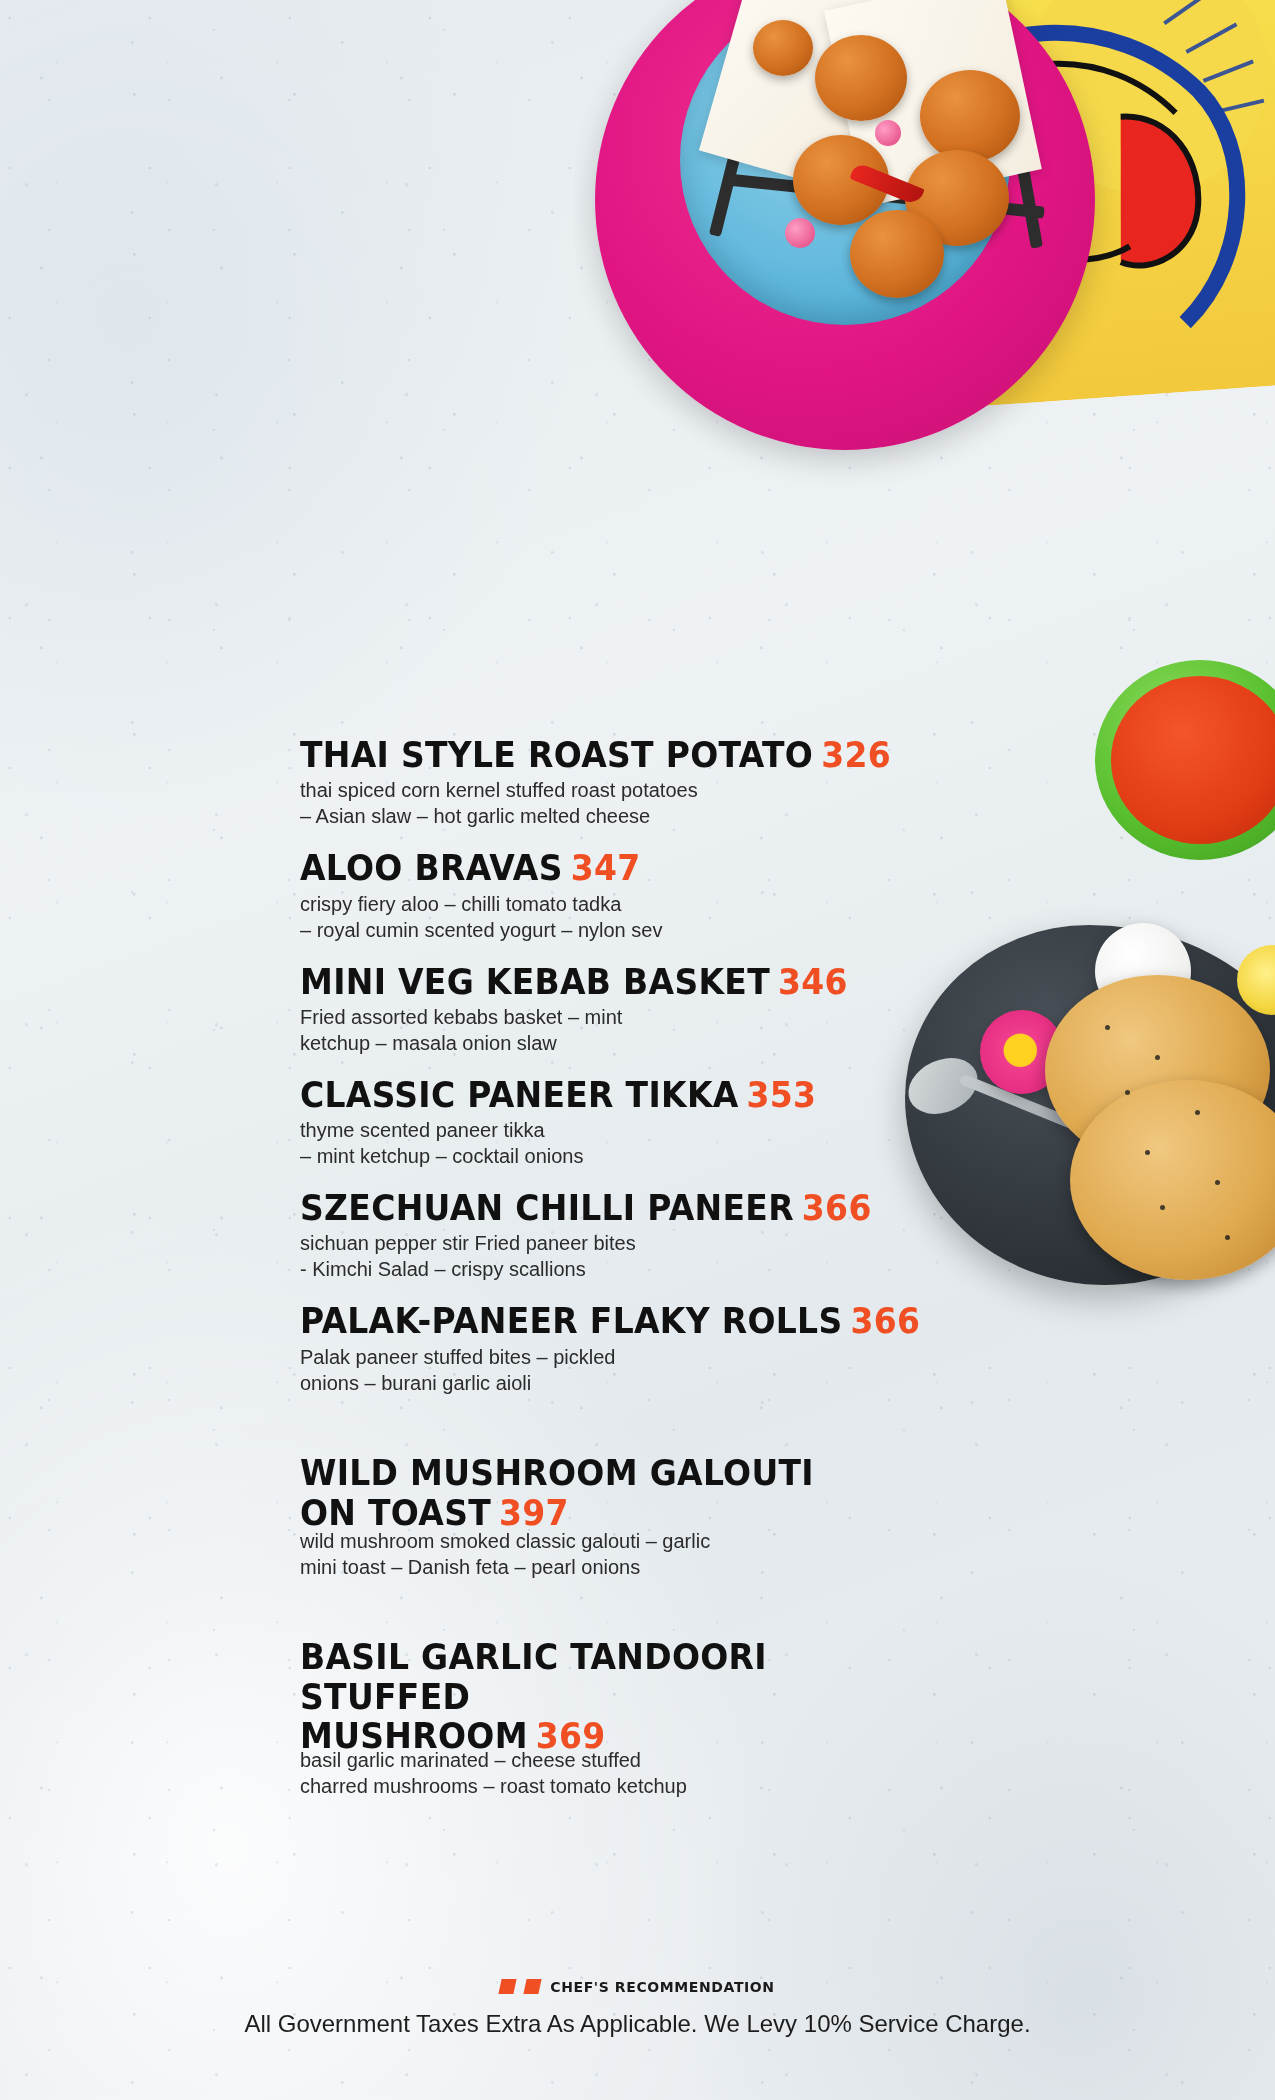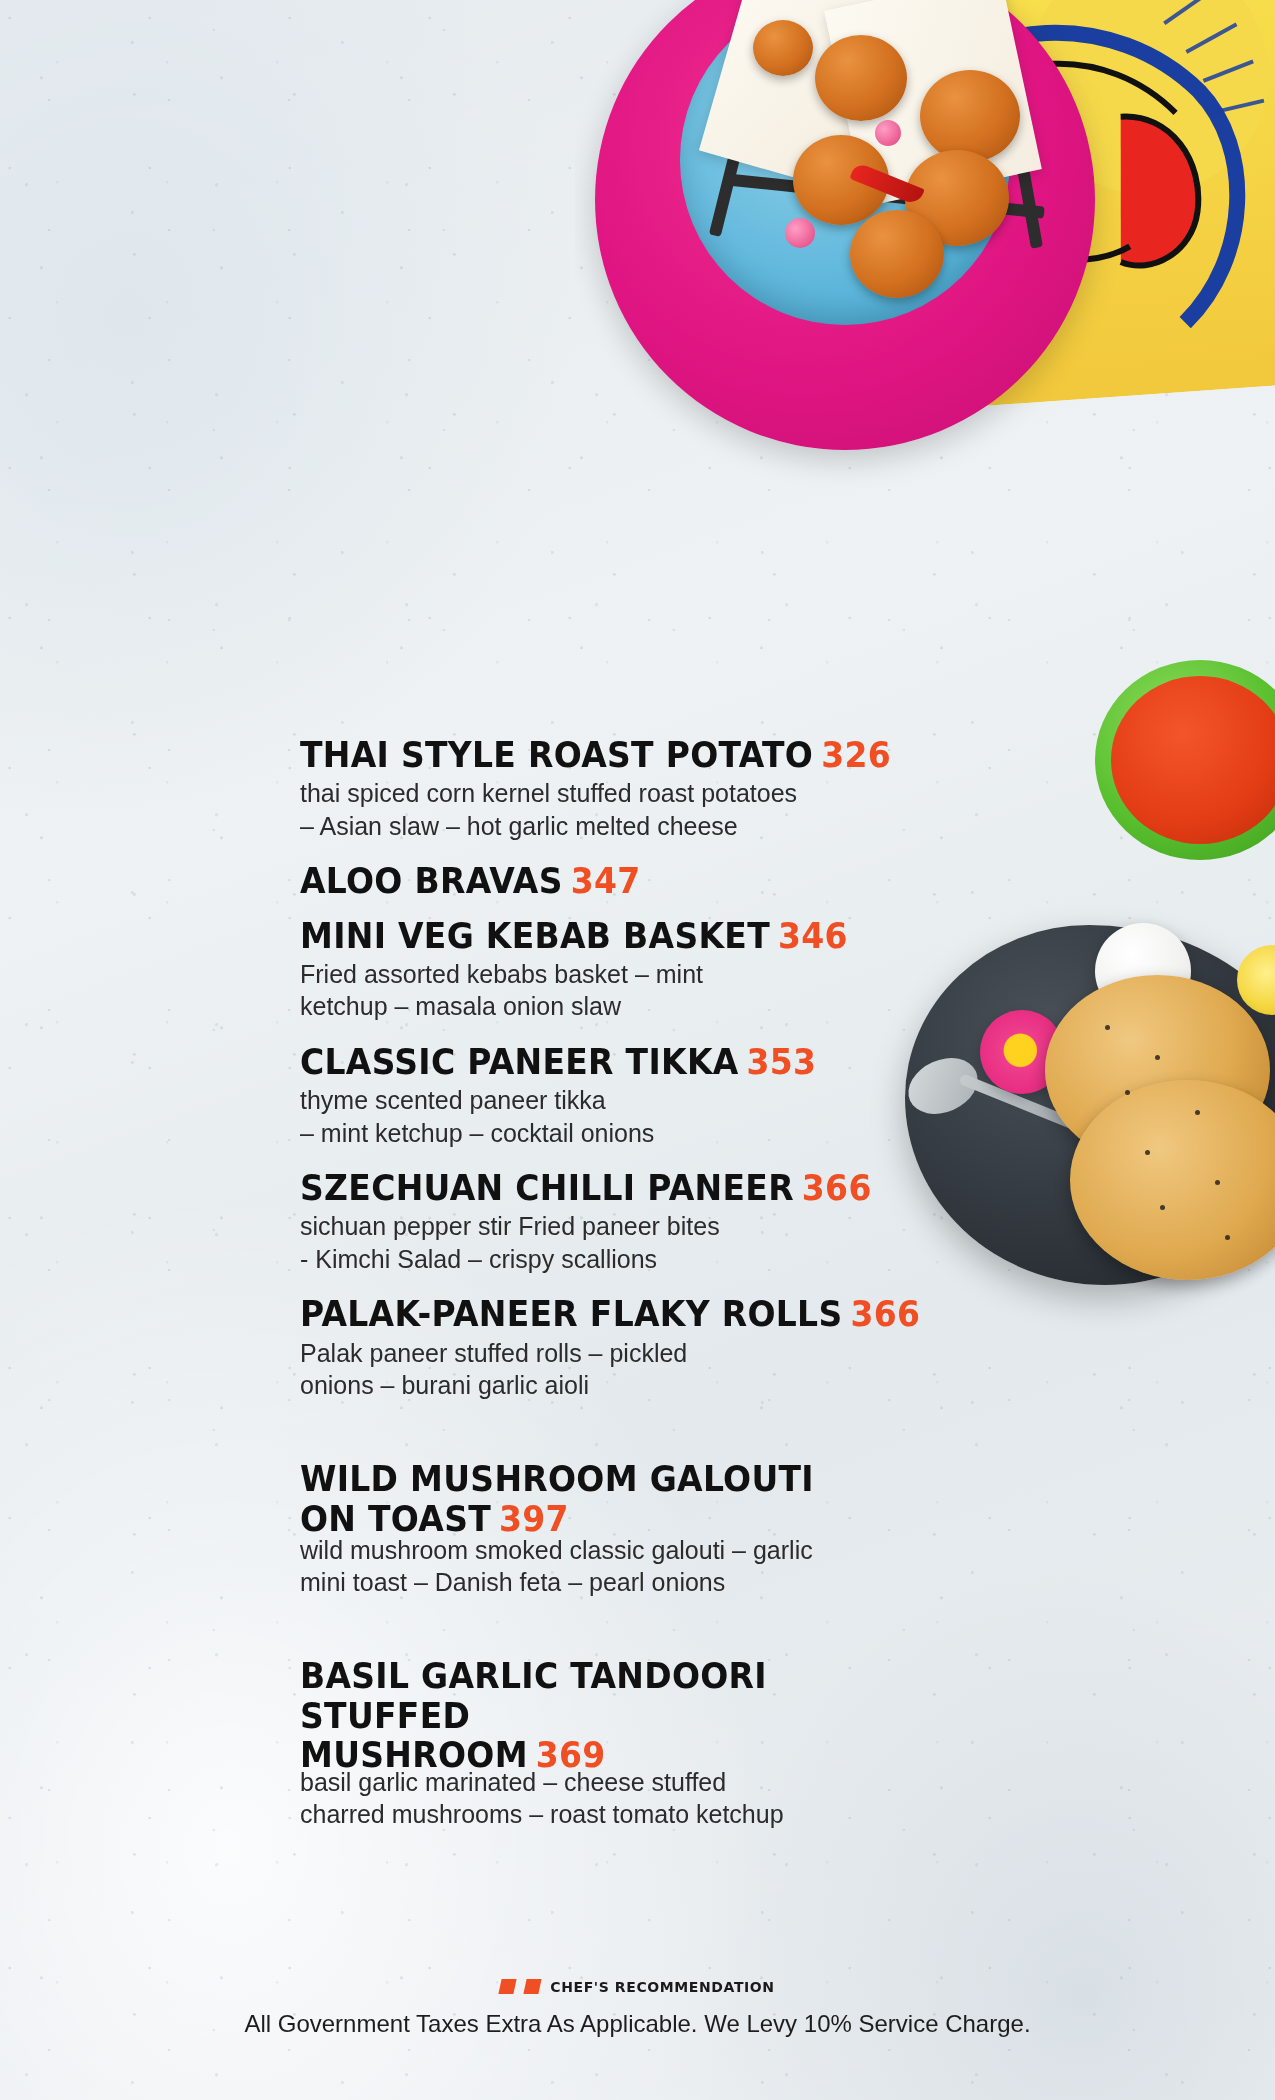--- a/index.html
+++ b/index.html
@@ -255,21 +255,21 @@
     transform-origin: center top;
   }
   .item-title .price {
     color: #f04e23;
     margin-left: 8px;
     font-weight: 700;
   }
   .item-desc {
     margin-top: 7px;
     font-family: "Liberation Sans", sans-serif;
-    font-size: 25px;
+    font-size: 20px;
     line-height: 1.3;
     color: #2b2b2b;
     white-space: pre-line;
   }
 
   
   .footer {
     position: absolute;
     left: 0;
     right: 0;
@@ -374,20 +374,22 @@
         <span>THAI STYLE ROAST POTATO</span><span class="price">326</span>
       </div>
       <div class="item-desc">thai spiced  corn kernel stuffed roast potatoes
 – Asian slaw  – hot garlic melted cheese</div>
     </div>
 
     <div class="item">
       <div class="item-title">
         <span>ALOO BRAVAS</span><span class="price">347</span>
       </div>
+      <div class="item-desc">crispy fiery aloo – chilli tomato tadka
+– royal cumin scented yogurt – nylon sev</div>
     </div>
 
     <div class="item">
       <div class="item-title">
         <span>MINI VEG KEBAB BASKET</span><span class="price">346</span>
       </div>
       <div class="item-desc">Fried assorted kebabs basket – mint
 ketchup – masala onion slaw</div>
     </div>
 
@@ -404,21 +406,21 @@
         <span>SZECHUAN CHILLI PANEER</span><span class="price">366</span>
       </div>
       <div class="item-desc">sichuan pepper  stir Fried paneer bites
 - Kimchi Salad – crispy scallions</div>
     </div>
 
     <div class="item">
       <div class="item-title">
         <span>PALAK-PANEER FLAKY ROLLS</span><span class="price">366</span>
       </div>
-      <div class="item-desc">Palak paneer stuffed rolls – pickled
+      <div class="item-desc">Palak paneer stuffed bites – pickled
 onions – burani garlic aioli</div>
     </div>
 
 
     <div class="item">
       <div class="item-title" style="white-space:pre-line">
         <span>WILD MUSHROOM GALOUTI
 ON TOAST</span><span class="price">397</span>
       </div>
       <div class="item-desc">wild mushroom smoked classic galouti – garlic

